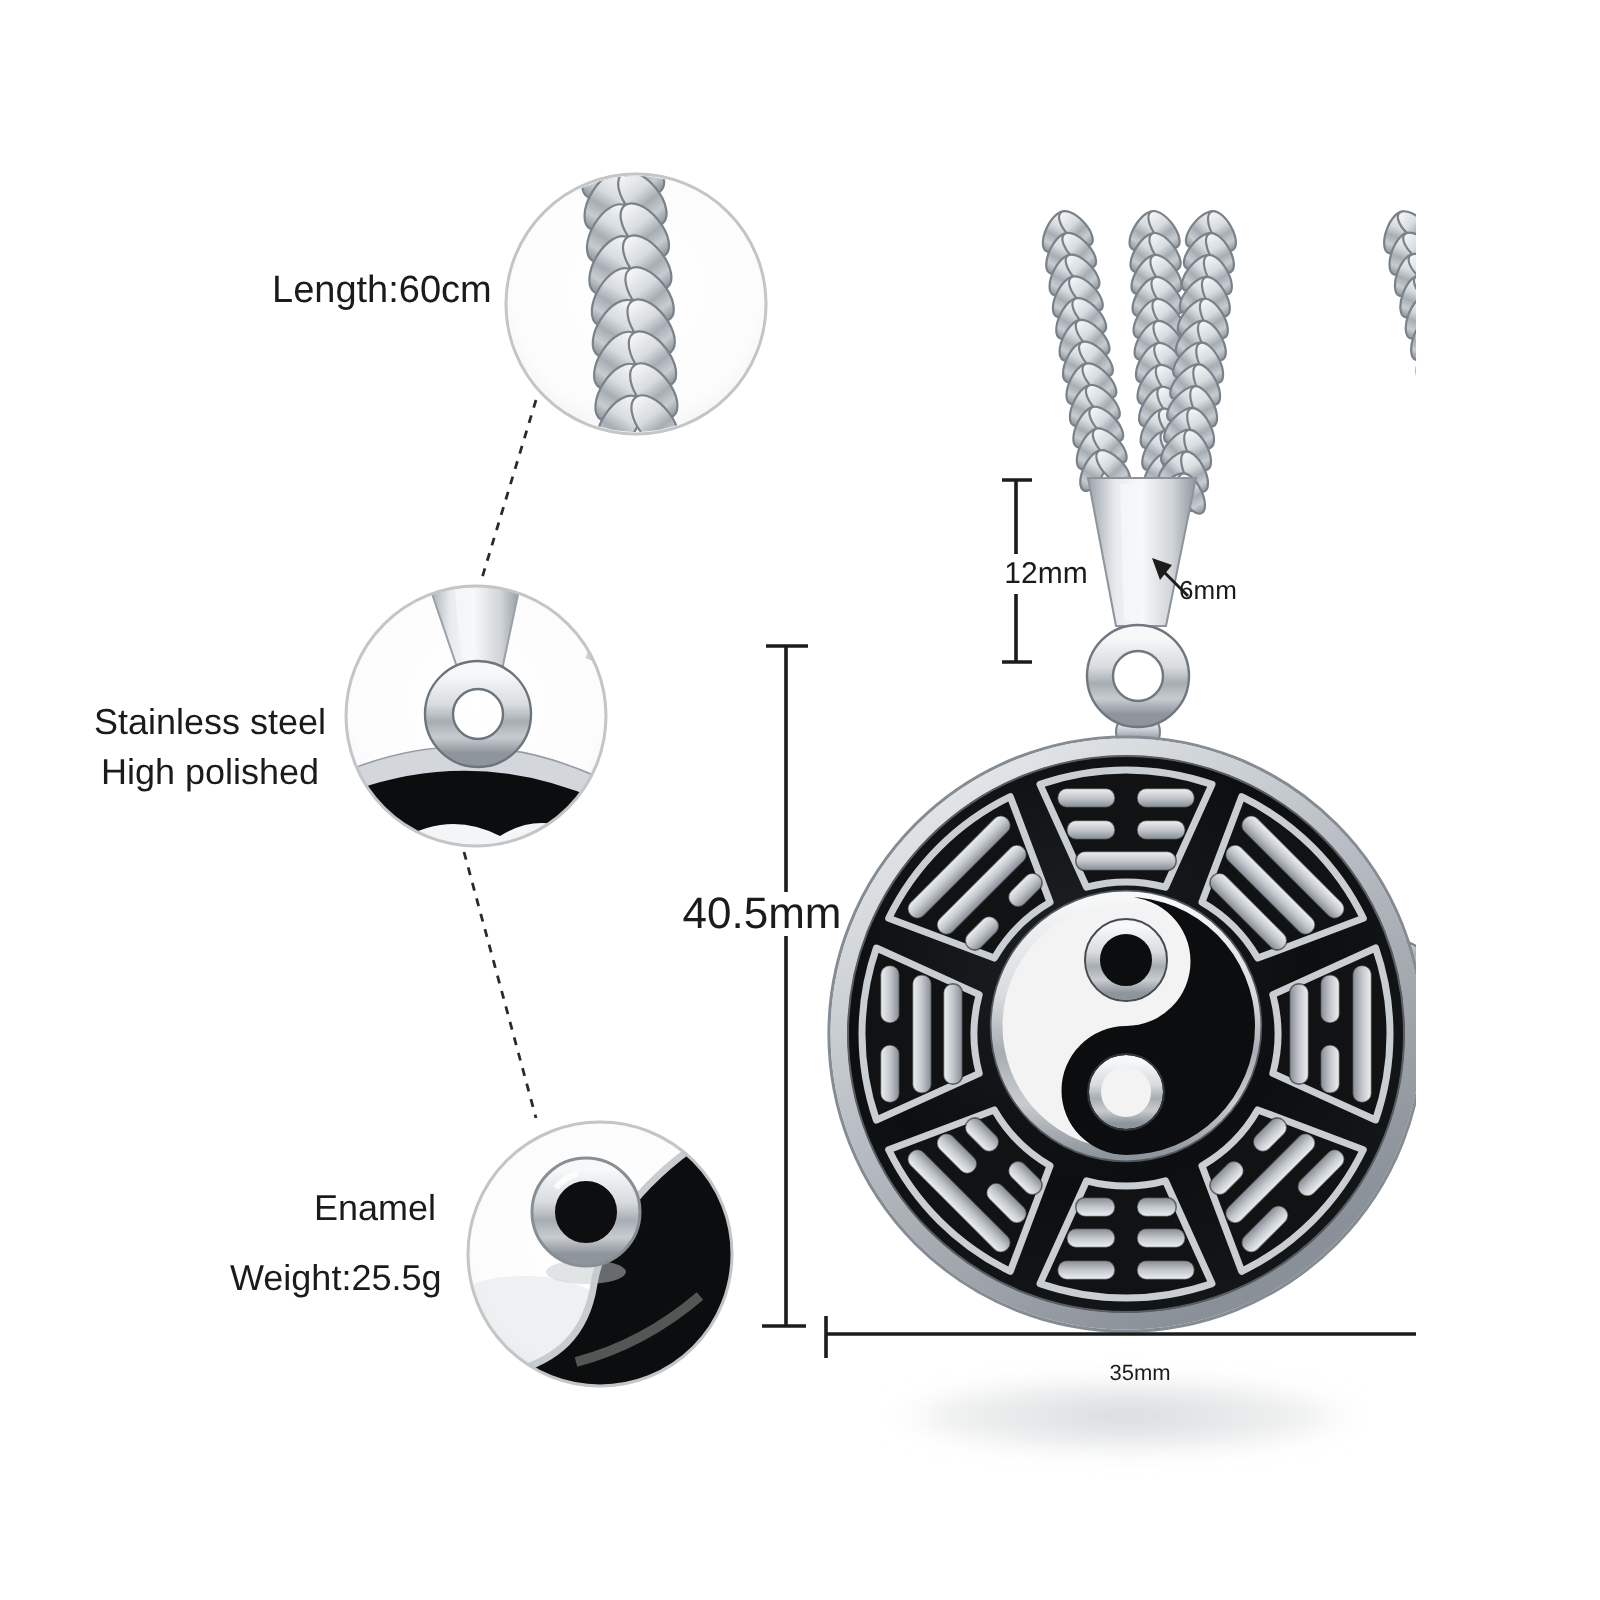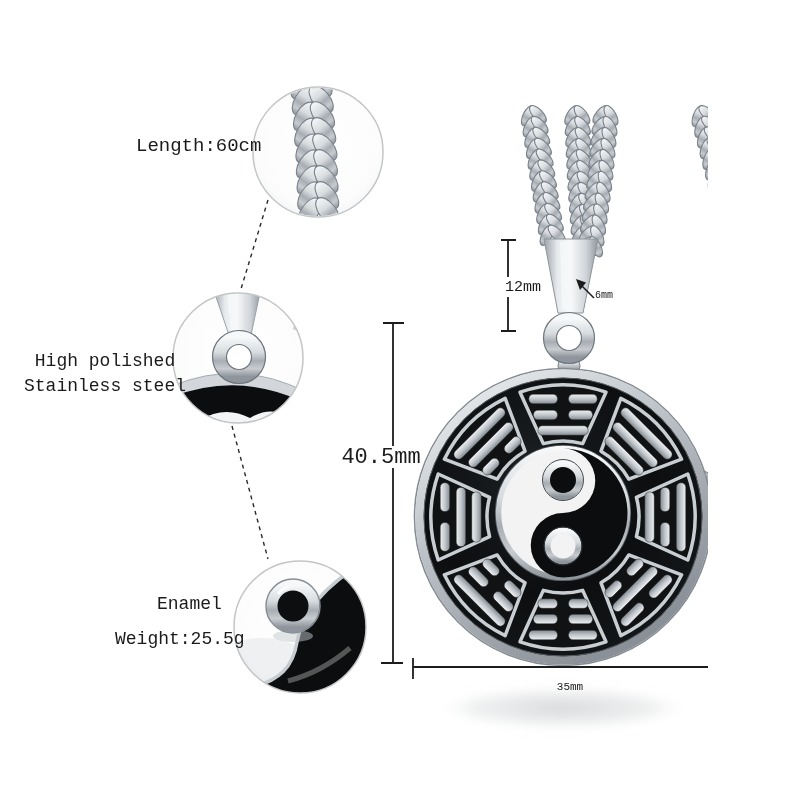--- a/index.html
+++ b/index.html
@@ -1,26 +1,26 @@
 <!DOCTYPE html>
 <html><head>
 <meta charset="utf-8">
 <style>
   html,body{margin:0;padding:0;background:#fff;}
   .stage{position:relative;width:708px;height:800px;background:#fff;overflow:hidden;
-         font-family:Liberation Mono, monospace;}
+         font-family:Liberation Sans, sans-serif;}
   .stage svg{position:absolute;left:0;top:0;}
   .lbl{position:absolute;color:#1b1b1b;white-space:nowrap;}
   .l-length{left:136px;top:135px;font-size:19px;}
   .l-material{left:20px;top:349px;width:170px;text-align:center;font-size:18px;line-height:25px;}
   .l-enamel{left:157px;top:594px;font-size:18px;text-align:right;}
   .l-weight{left:115px;top:629px;font-size:18px;}
   .m-label{transform:translate(-50%,-50%);}
   .m-12{left:507px;top:287px;font-size:15px;margin-left:16px;}
-  .m-6{left:604px;top:295px;font-size:10px;}
+  .m-6{left:604px;top:295px;font-size:13px;}
   .m-405{left:381px;top:457px;font-size:22px;}
   .m-35{left:570px;top:687px;font-size:11px;}
 </style>
 </head>
 <body>
 
 <div class="stage">
 <svg id="art" width="800" height="800" viewBox="0 0 800 800">
   <defs>
     <linearGradient id="mgrad" x1="0" y1="0" x2="0" y2="1">
@@ -419,22 +419,22 @@
       <circle cx="293" cy="606" r="21" fill="#0c0e10" stroke="url(#mgrad)" stroke-width="11"></circle>
       <circle cx="293" cy="606" r="27" fill="none" stroke="#878e95" stroke-width="1.5"></circle>
       <path d="M278,594 a18,18 0 0 1 11,-7" fill="none" stroke="#ffffff" stroke-width="3" opacity="0.8"></path>
     </g>
     <circle cx="300" cy="627" r="66" fill="none" stroke="#c3c5c7" stroke-width="1.5"></circle>
   </g>
 </svg>
 
 <div class="lbl l-length">Length:60cm</div>
 <div class="lbl l-material">
+  <div>Stainless steel</div>
   <div>High polished</div>
-  <div>Stainless steel</div>
 </div>
 <div class="lbl l-enamel">Enamel</div>
 <div class="lbl l-weight">Weight:25.5g</div>
 <div class="lbl m-label m-12">12mm</div>
 <div class="lbl m-label m-6">6mm</div>
 <div class="lbl m-label m-405">40.5mm</div>
 <div class="lbl m-label m-35">35mm</div>
 </div>
 
 </body></html>

